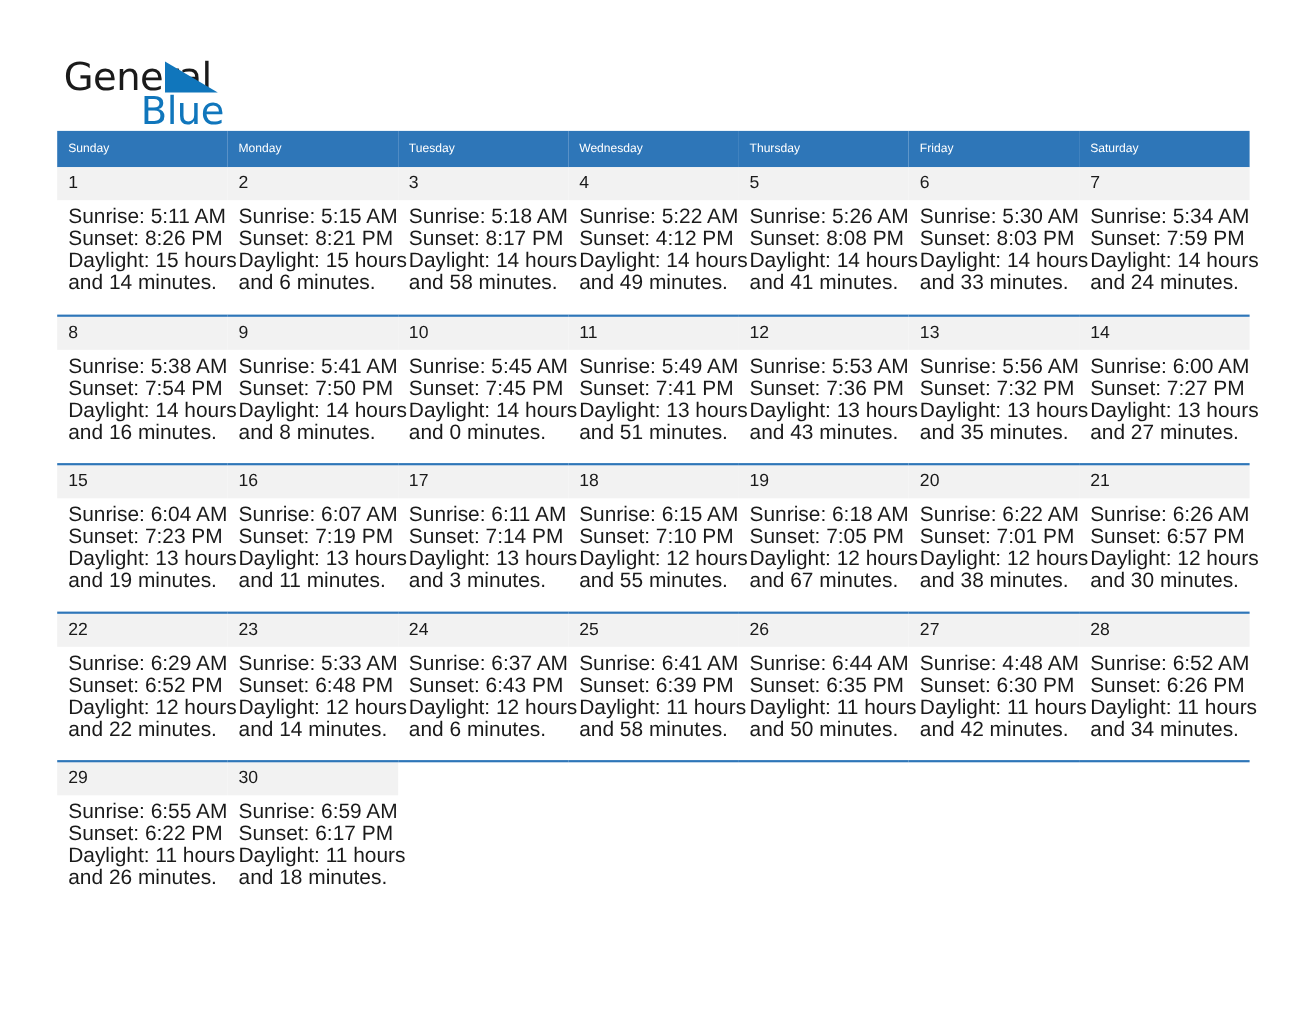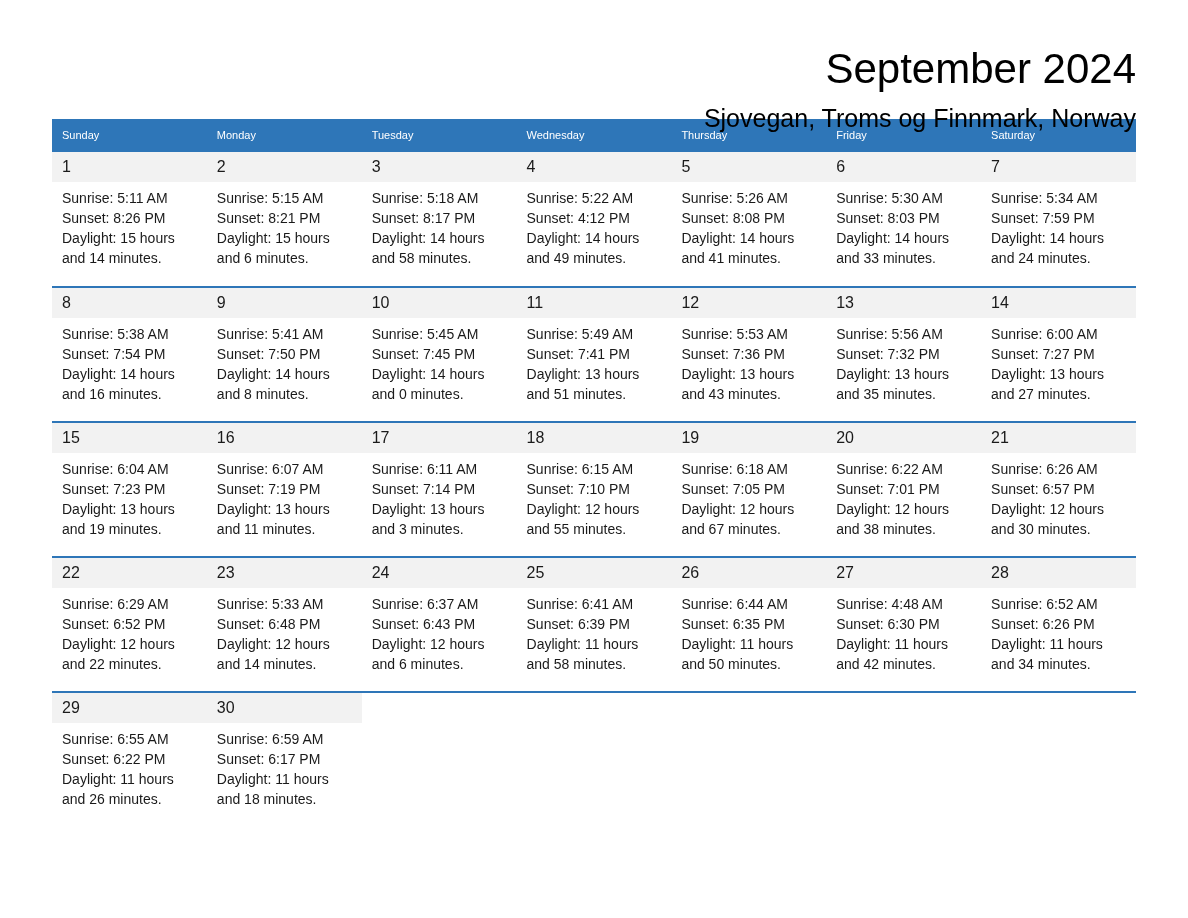--- a/index.html
+++ b/index.html
@@ -130,40 +130,41 @@
     line-height: 19px;
     padding: 5px 0 6px 10px;
     color: #1a1a1a;
   }
   td.empty .daynum {
     background: transparent;
     color: transparent;
   }
   .lines {
     padding: 6px 0 0 10px;
-    font-size: 14px;
+    font-size: 19px;
     line-height: 20px;
     color: #1a1a1a;
   }
   .lines div {
     white-space: nowrap;
   }
 </style>
 </head>
 <body>
 
 <div class="page">
 
   <div class="top">
 
-
-    <div class="titles">
-      <div class="month-title">September 2024</div>
-      <div class="location-title">Sjovegan, Troms og Finnmark, Norway</div>
+    <div class="logo">
+      <span class="logo-general">General</span>
+      <span class="logo-tri"></span>
+      <span class="logo-blue">Blue</span>
     </div>
+
 
   </div>
 
   <table class="calendar">
     <thead>
       <tr>
         <th>Sunday</th>
         <th>Monday</th>
         <th>Tuesday</th>
         <th>Wednesday</th>

